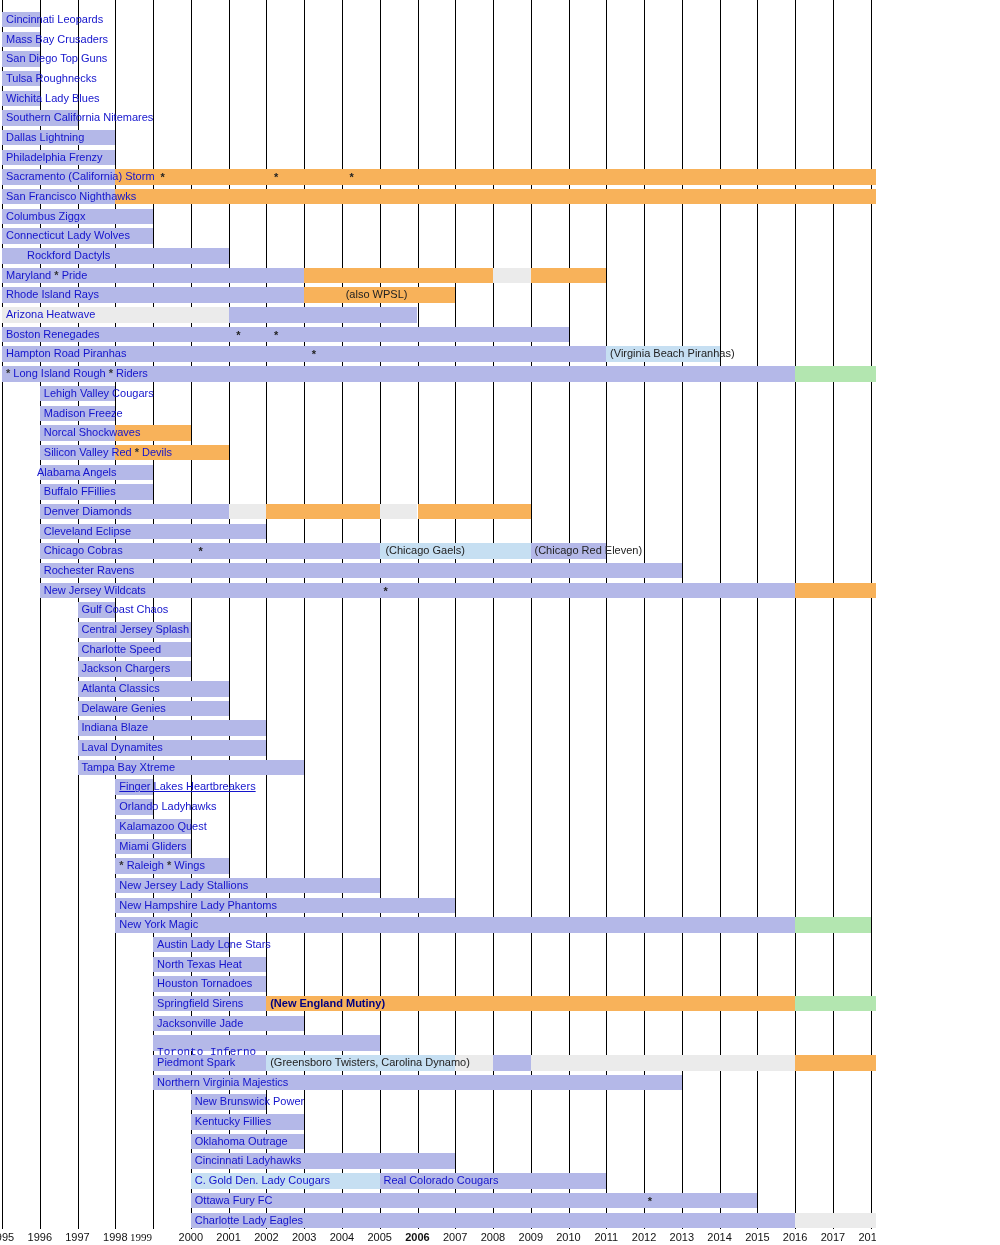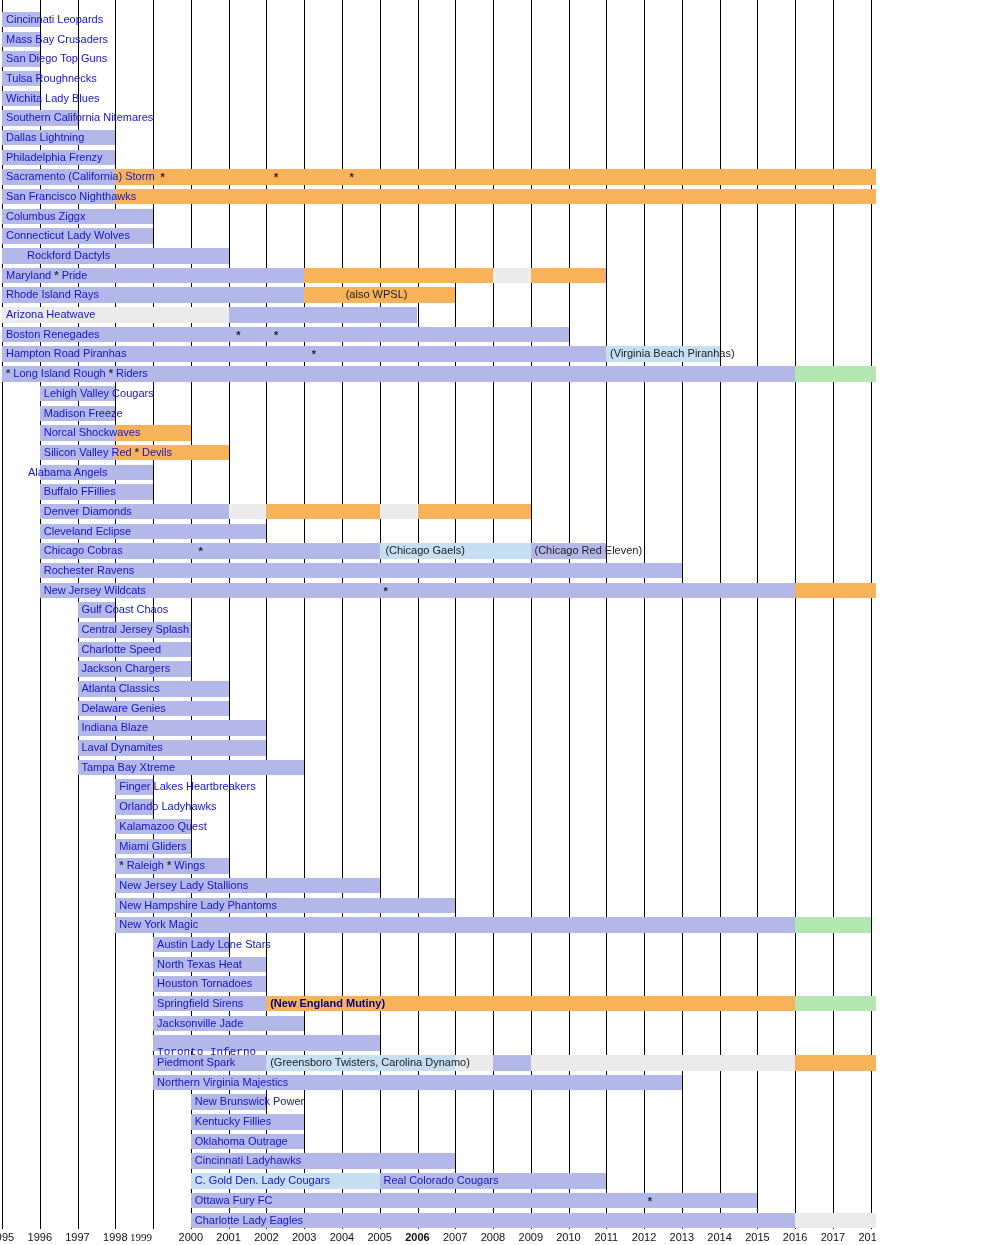--- a/index.html
+++ b/index.html
@@ -210,21 +210,21 @@
         <div class="bar-seg" style="left: 115.3px; width: 75.5px; top: 425.1px; background: rgb(248, 178, 90);"></div>
         <span class="team-label" style="left: 43.8px; top: 425.1px;">Norcal Shockwaves</span>
       </div>
       <div>
         <div class="bar-seg" style="left: 39.8px; width: 75.5px; top: 444.8px; background: rgb(180, 184, 232);"></div>
         <div class="bar-seg" style="left: 115.3px; width: 113.3px; top: 444.8px; background: rgb(248, 178, 90);"></div>
         <span class="team-label" style="left: 43.8px; top: 444.8px;">Silicon Valley Red <span class="label-star">*</span> Devils</span>
       </div>
       <div>
         <div class="bar-seg" style="left: 39.8px; width: 113.3px; top: 464.5px; background: rgb(180, 184, 232);"></div>
-        <span class="team-label" style="left: 28px; top: 464.5px;">Alabama Angels</span>
+        <span class="team-label" style="left: 37px; top: 464.5px;">Alabama Angels</span>
       </div>
       <div>
         <div class="bar-seg" style="left: 39.8px; width: 113.3px; top: 484.2px; background: rgb(180, 184, 232);"></div>
         <span class="team-label" style="left: 43.8px; top: 484.2px;">Buffalo FFillies</span>
       </div>
       <div>
         <div class="bar-seg" style="left: 39.8px; width: 188.8px; top: 503.9px; background: rgb(180, 184, 232);"></div>
         <div class="bar-seg" style="left: 228.6px; width: 37.8px; top: 503.9px; background: rgb(235, 235, 235);"></div>
         <div class="bar-seg" style="left: 266.4px; width: 113.3px; top: 503.9px; background: rgb(248, 178, 90);"></div>
         <div class="bar-seg" style="left: 379.7px; width: 37.8px; top: 503.9px; background: rgb(235, 235, 235);"></div>
@@ -285,21 +285,21 @@
       <div>
         <div class="bar-seg" style="left: 77.5px; width: 188.8px; top: 740.1px; background: rgb(180, 184, 232);"></div>
         <span class="team-label" style="left: 81.5px; top: 740.1px; text-align: right;">Laval Dynamites</span>
       </div>
       <div>
         <div class="bar-seg" style="left: 77.5px; width: 226.6px; top: 759.8px; background: rgb(180, 184, 232);"></div>
         <span class="team-label" style="left: 81.5px; top: 759.8px;">Tampa Bay Xtreme</span>
       </div>
       <div>
         <div class="bar-seg" style="left: 115.3px; width: 37.8px; top: 779.4px; background: rgb(180, 184, 232);"></div>
-        <span class="team-label" style="left: 119.3px; top: 779.4px;">Finger Lakes Heartbreakers</span>
+        <span class="team-label" style="left: 119.3px; top: 779.4px; text-decoration: underline;">Finger Lakes Heartbreakers</span>
       </div>
       <div>
         <div class="bar-seg" style="left: 115.3px; width: 37.8px; top: 799.1px; background: rgb(180, 184, 232);"></div>
         <span class="team-label" style="left: 119.3px; top: 799.1px;">Orlando Ladyhawks</span>
       </div>
       <div>
         <div class="bar-seg" style="left: 115.3px; width: 75.5px; top: 818.8px; background: rgb(180, 184, 232);"></div>
         <span class="team-label" style="left: 119.3px; top: 818.8px;">Kalamazoo Quest</span>
       </div>
       <div>

